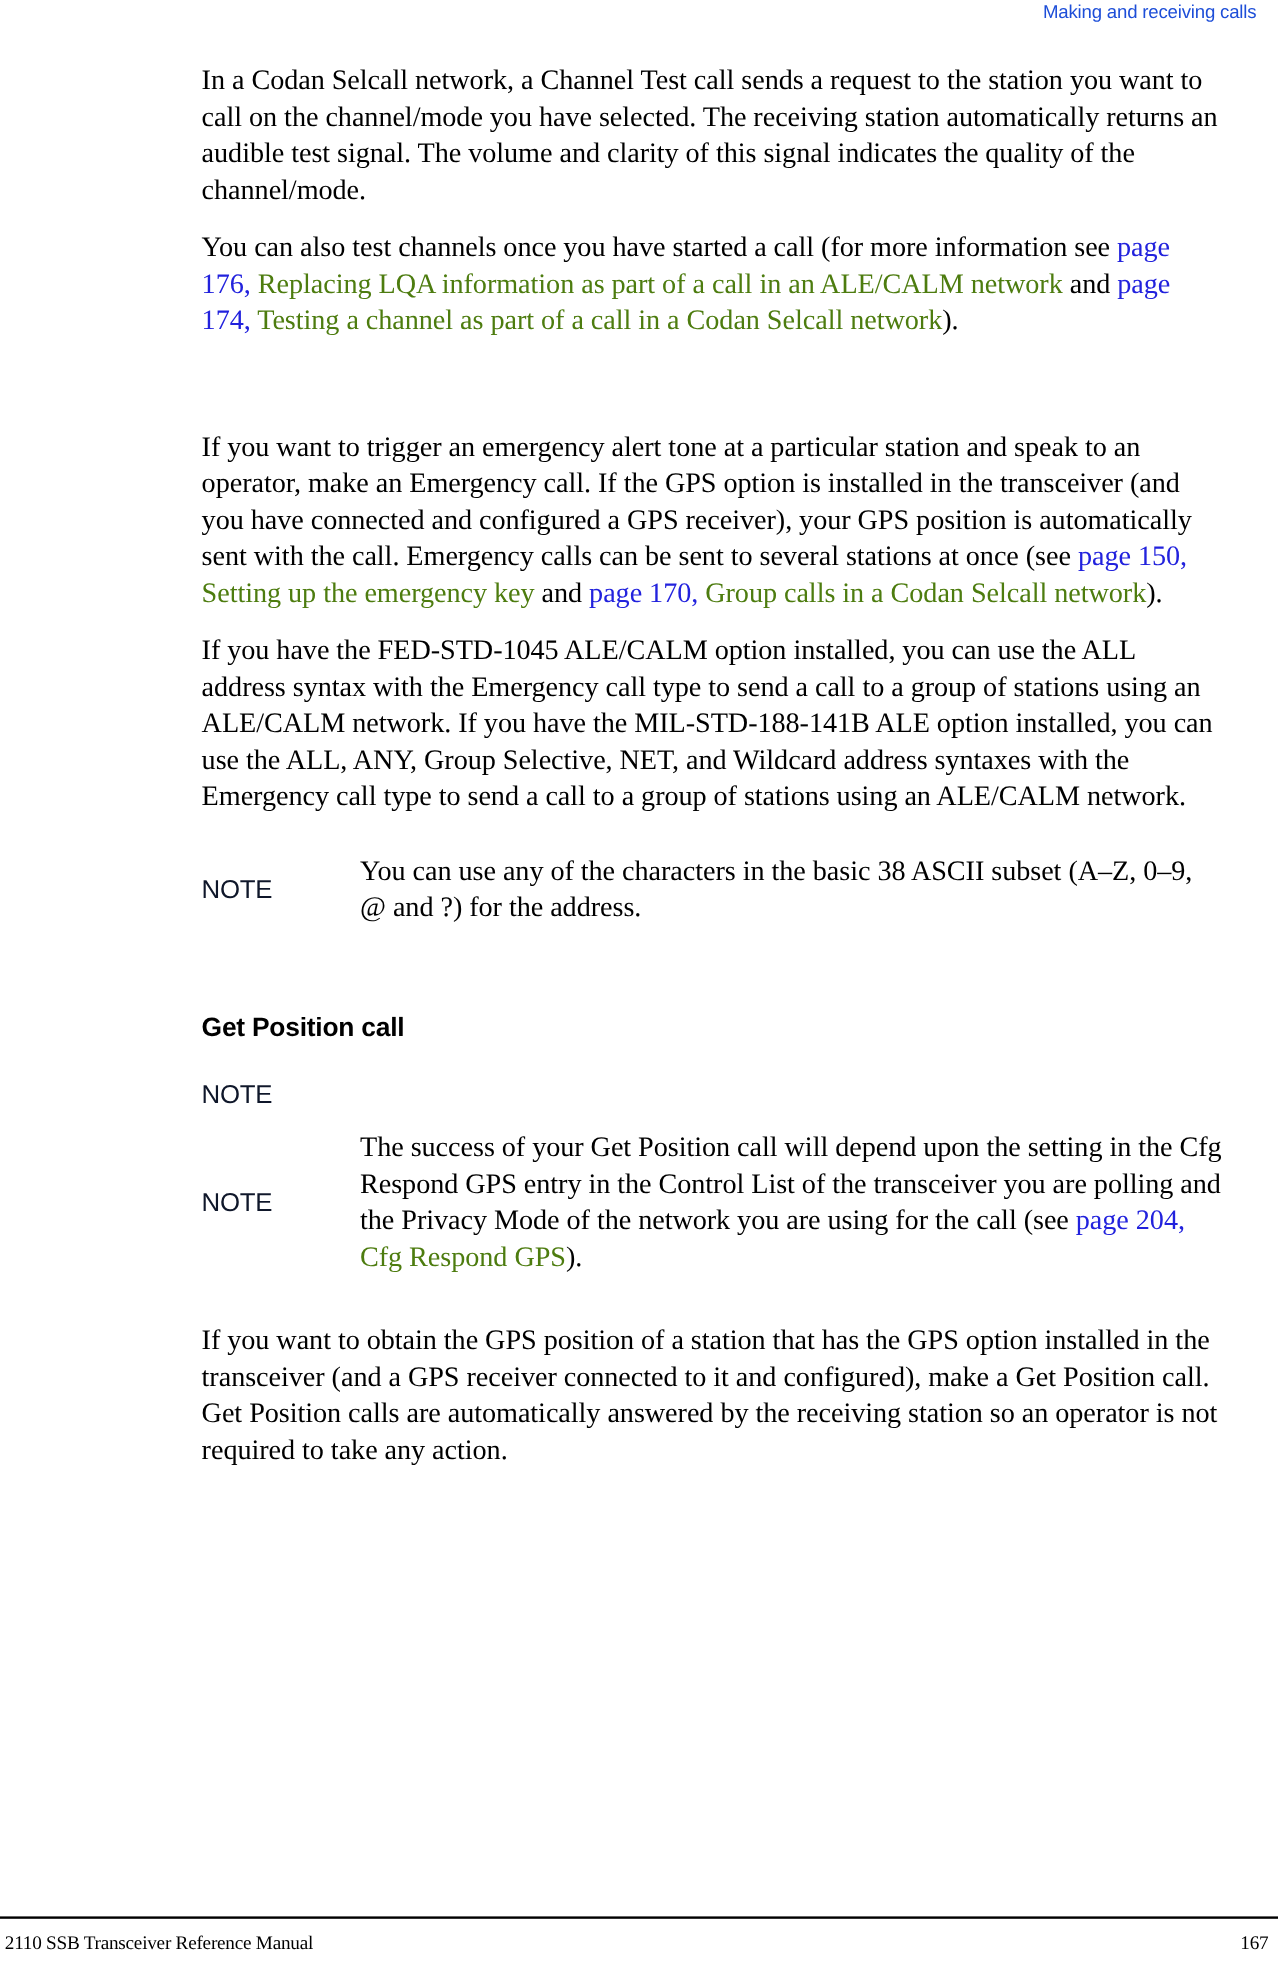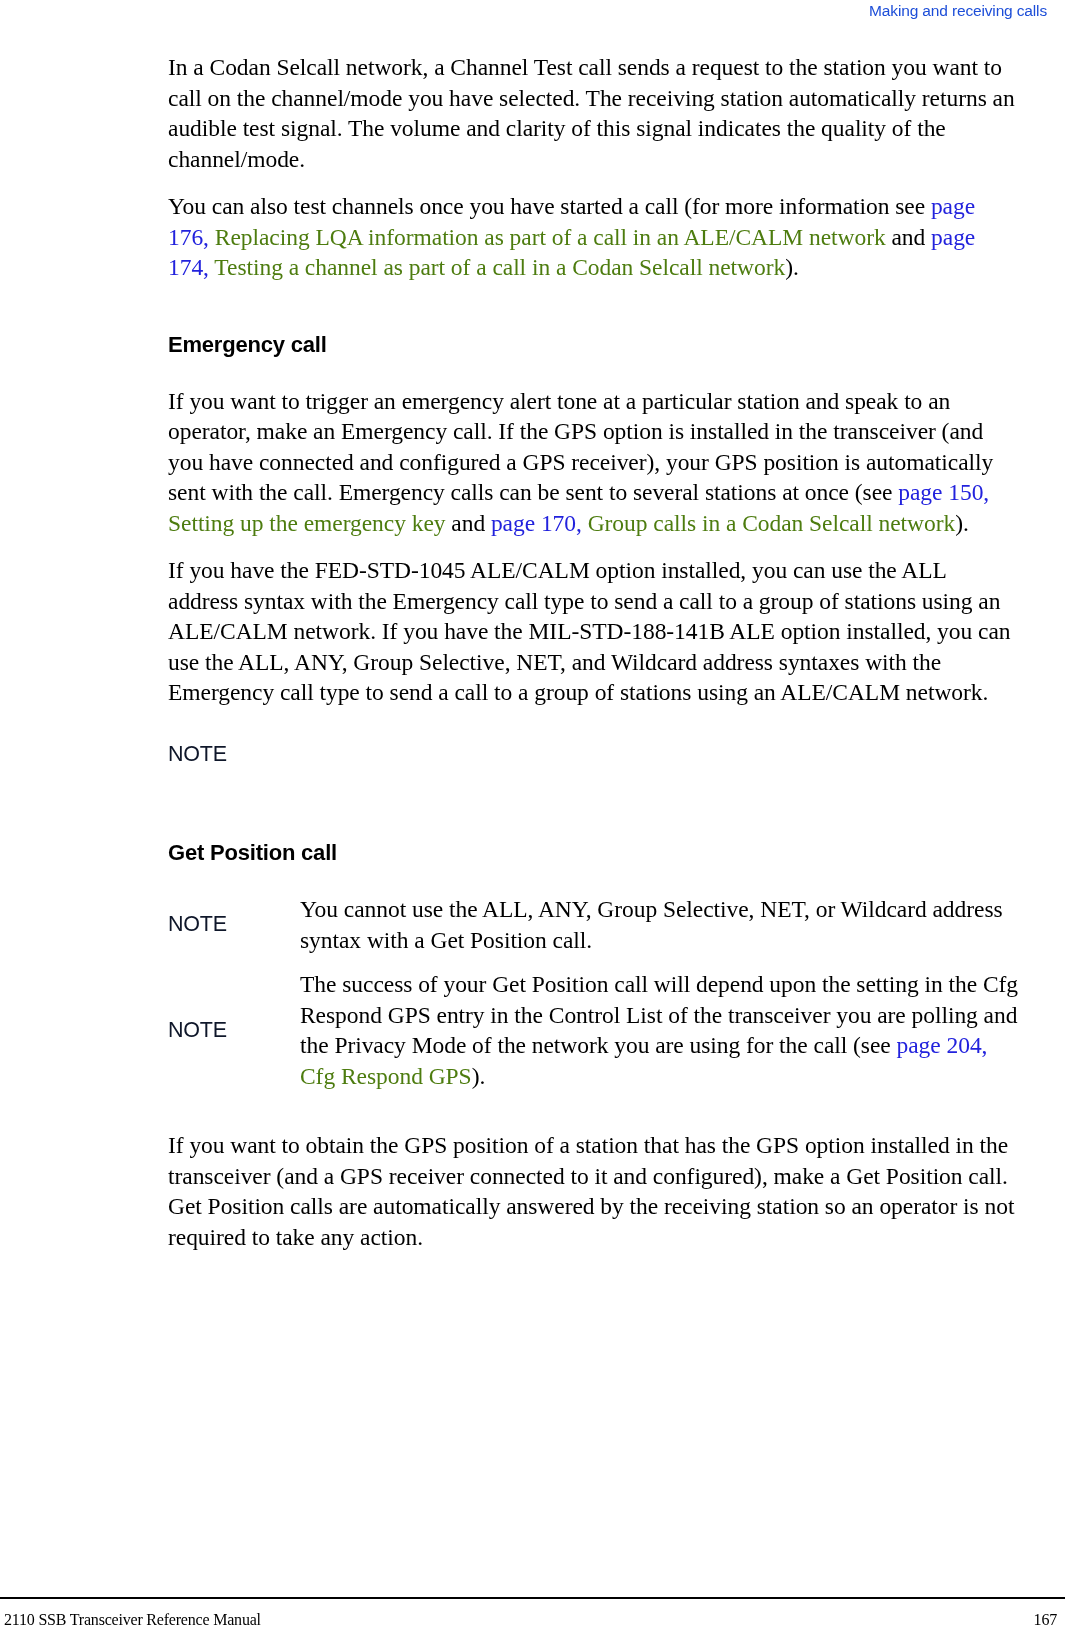--- a/index.html
+++ b/index.html
@@ -133,48 +133,47 @@
   <div class="content">
 
     <p class="body-text">In a Codan Selcall network, a Channel Test call sends a request to the station you want to call on the channel/mode you have selected. The receiving station automatically returns an audible test signal. The volume and clarity of this signal indicates the quality of the channel/mode.</p>
 
     <p class="body-text">
       <span>You can also test channels once you have started a call (for more information see </span><a class="xref" href="#">page 176,</a><a class="xref-title" href="#"> Replacing LQA information as part of a call in an ALE/CALM network</a><span> and </span><a class="xref" href="#">page 174,</a><a class="xref-title" href="#"> Testing a channel as part of a call in a Codan Selcall network</a><span>).</span>
     </p>
 
     <div class="spacer-before-heading"></div>
 
-    <h2 class="heading">Emergency call</h2>
 
     <div class="spacer-after-heading"></div>
 
     <p class="body-text">
       <span>If you want to trigger an emergency alert tone at a particular station and speak to an operator, make an Emergency call. If the GPS option is installed in the transceiver (and you have connected and configured a GPS receiver), your GPS position is automatically sent with the call. Emergency calls can be sent to several stations at once (see </span><a class="xref" href="#">page 150,</a><a class="xref-title" href="#"> Setting up the emergency key</a><span> and </span><a class="xref" href="#">page 170,</a><a class="xref-title" href="#"> Group calls in a Codan Selcall network</a><span>).</span>
     </p>
 
     <p class="body-text">If you have the FED-STD-1045 ALE/CALM option installed, you can use the ALL address syntax with the Emergency call type to send a call to a group of stations using an ALE/CALM network. If you have the MIL-STD-188-141B ALE option installed, you can use the ALL, ANY, Group Selective, NET, and Wildcard address syntaxes with the Emergency call type to send a call to a group of stations using an ALE/CALM network.</p>
 
     <div class="gap-sm"></div>
 
     <div class="note-block">
       <div class="note-label">NOTE</div>
+      <div class="note-body">You can use any of the characters in the basic 38 ASCII subset (A–Z, 0–9, @ and ?) for the address.</div>
     </div>
 
     <div class="gap-md"></div>
 
 
     <div class="spacer-before-heading"></div>
 
     <h2 class="heading">Get Position call</h2>
 
     <div class="spacer-after-heading"></div>
 
     <div class="note-block">
       <div class="note-label">NOTE</div>
-      <div class="note-body">You cannot use the ALL, ANY, Group Selective, NET, or Wildcard address syntax with a Get Position call.</div>
     </div>
 
     <div class="note-block">
       <div class="note-label">NOTE</div>
       <div class="note-body">
         <span>The success of your Get Position call will depend upon the setting in the Cfg Respond GPS entry in the Control List of the transceiver you are polling and the Privacy Mode of the network you are using for the call (see </span><a class="xref" href="#">page 204,</a><a class="xref-title" href="#"> Cfg Respond GPS</a><span>).</span>
       </div>
     </div>
 
     <div class="gap-md"></div>

